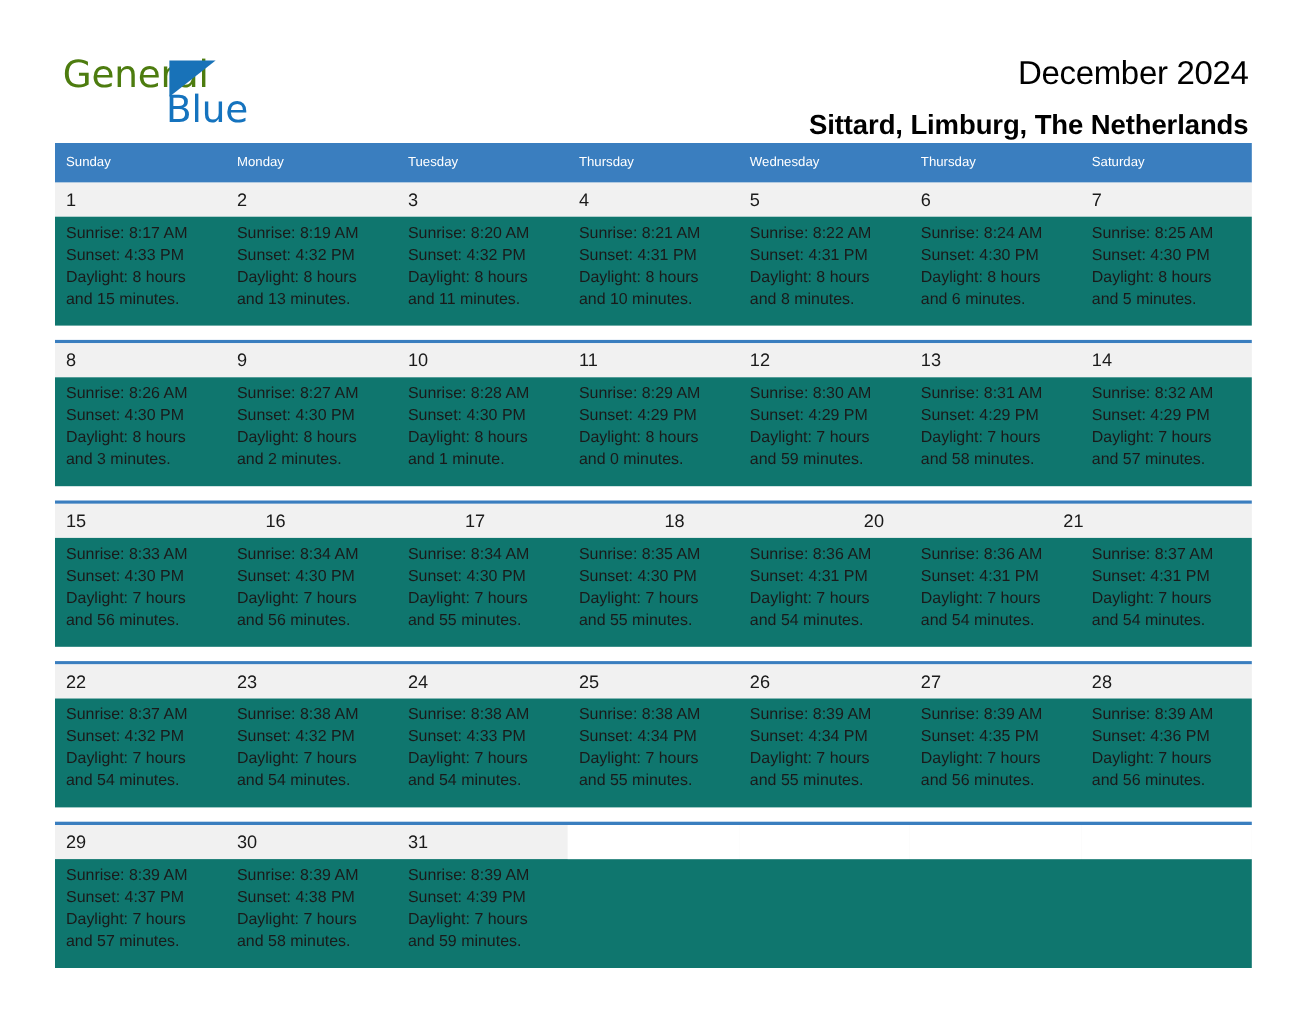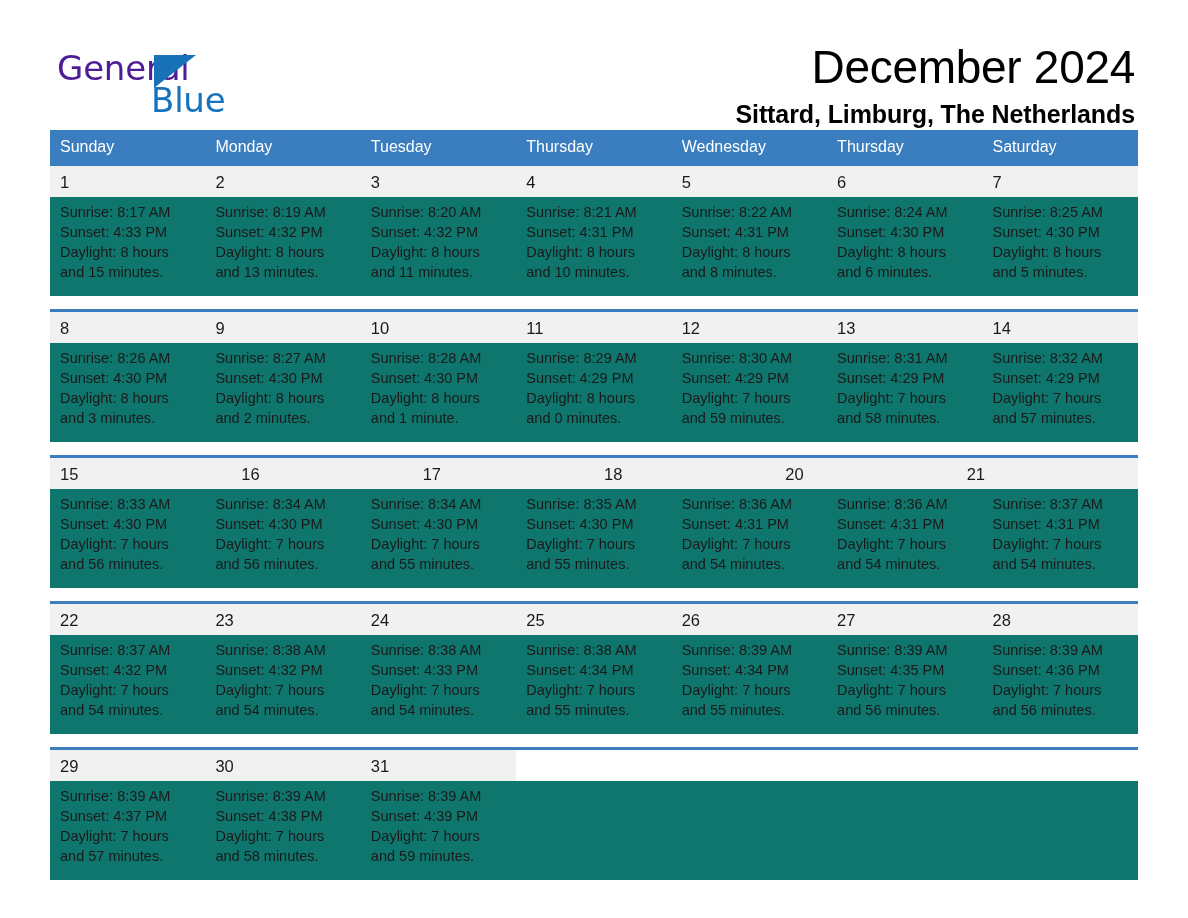--- a/index.html
+++ b/index.html
@@ -35,21 +35,21 @@
     top: 48px;
     width: 200px;
     height: 68px;
   }
   .brand-general {
     position: absolute;
     left: 0;
     top: 0;
     font-size: 34px;
     letter-spacing: -0.2px;
-    color: #4c1d95;
+    color: #4d7c0f;
     font-family: "DejaVu Sans", sans-serif;
     font-weight: 400;
     line-height: 40px;
   }
   .brand-blue {
     position: absolute;
     left: 70px;
     top: 32px;
     font-size: 34px;
     letter-spacing: -0.2px;
@@ -69,21 +69,21 @@
     border-bottom: 33px solid transparent;
   }
 
   .titles {
     position: absolute;
     right: 3px;
     top: 40px;
     text-align: right;
   }
   .month-title {
-    font-size: 46px;
+    font-size: 30px;
     font-weight: 400;
     line-height: 54px;
     color: #000000;
     letter-spacing: -0.3px;
   }
   .location-title {
     font-size: 25px;
     font-weight: 700;
     line-height: 32px;
     color: #000000;
@@ -99,21 +99,21 @@
 
   .weekday-header {
     display: flex;
     background: #3a7ebf;
   }
   .weekday-header .wd {
     flex: 1 1 0;
     box-sizing: border-box;
     padding: 7px 0 9px 10px;
     color: #ffffff;
-    font-size: 16px;
+    font-size: 12px;
     line-height: 20px;
     font-weight: 400;
   }
 
   .week-row {
     border-top: 3px solid #3a7ebf;
     margin-top: 13px;
   }
   .week-row:first-of-type {
     margin-top: 0;

